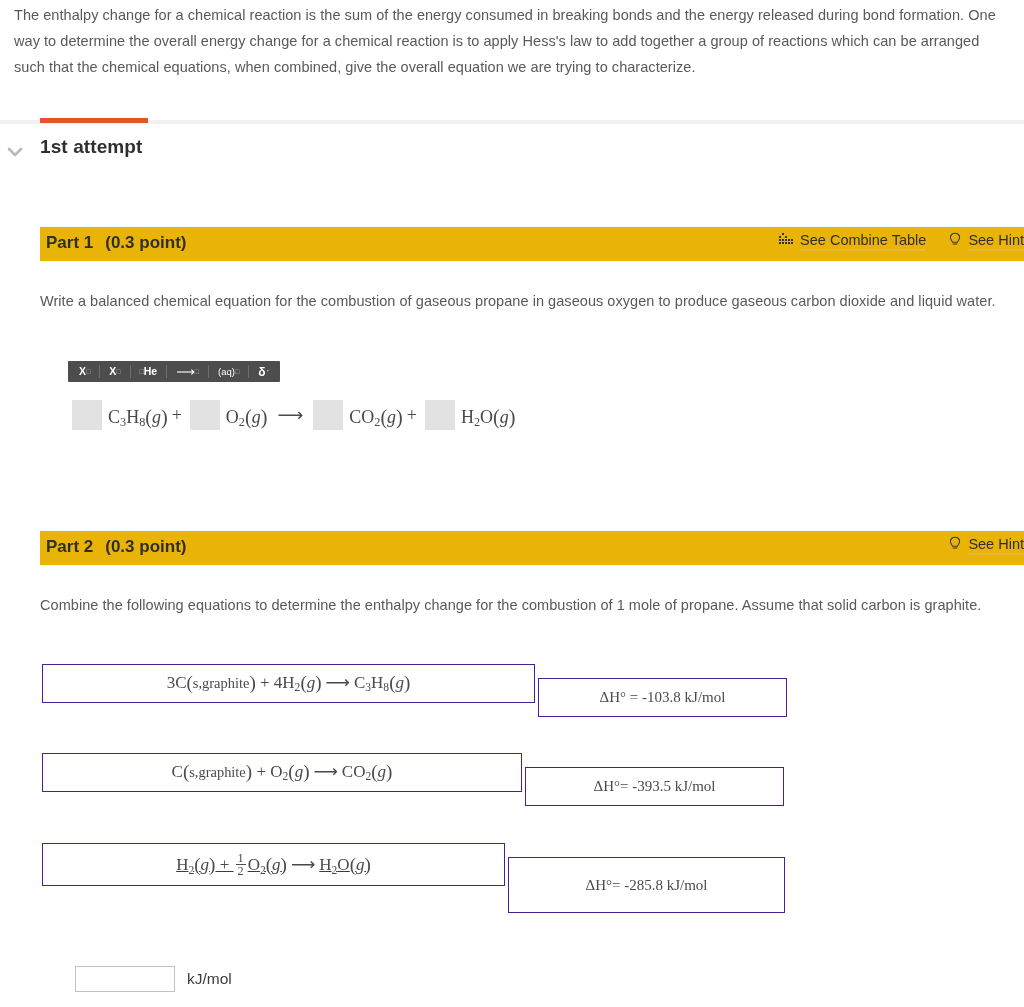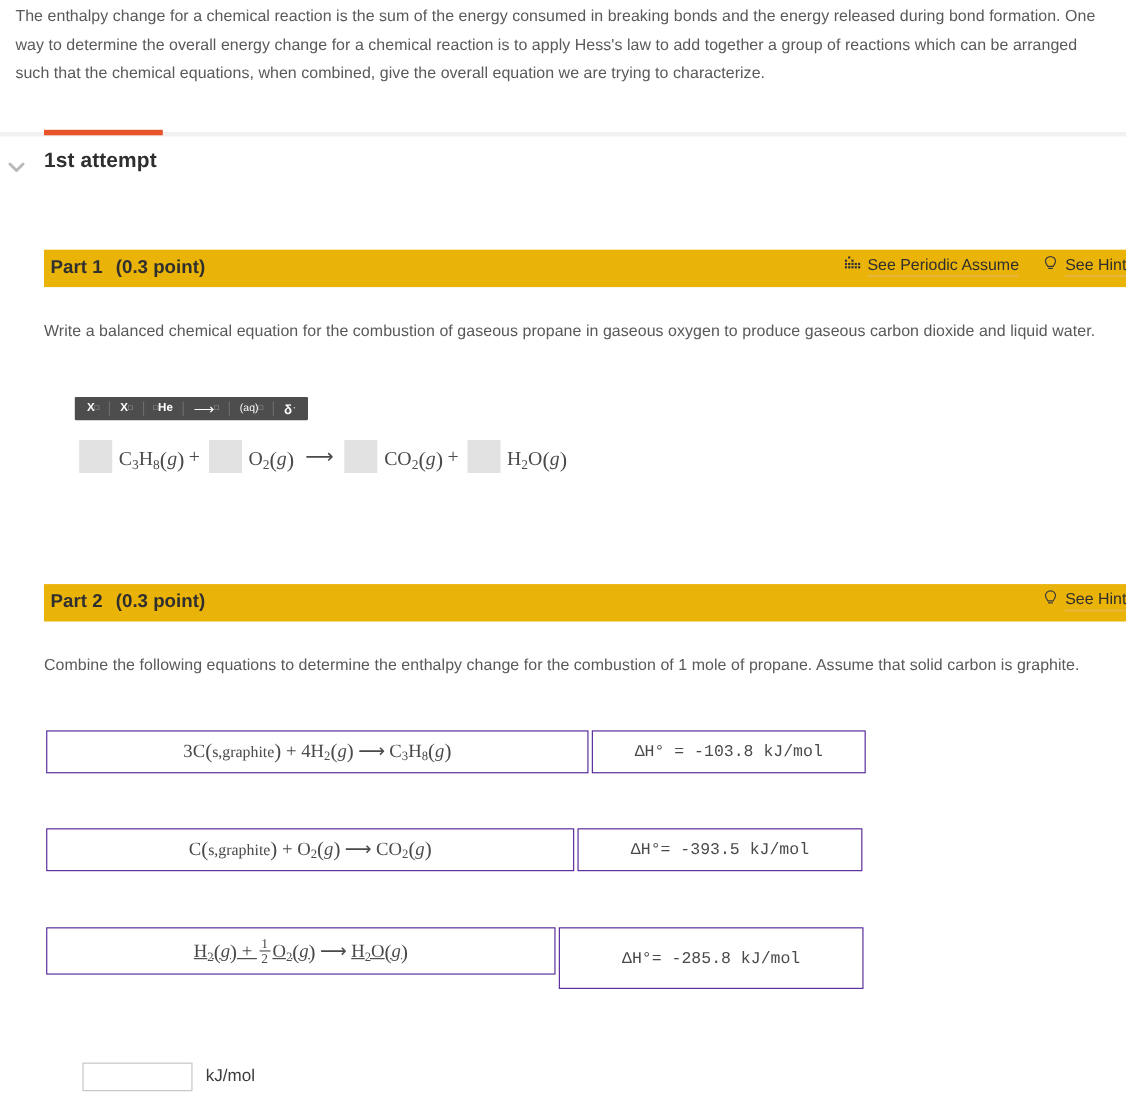--- a/index.html
+++ b/index.html
@@ -146,22 +146,23 @@
   .given-row { position: absolute; display: flex; align-items: stretch; }
   .given-eq, .given-dh {
     border: 1px solid #4c1d95;
     background: #ffffff;
     display: flex; align-items: center; justify-content: center;
     box-shadow: 0 0 0 1px #ffffff inset;
   }
   .given-eq { font-size: 17px; }
   .given-dh {
     font-size: 15px; color: #4a4a4a;
-    font-family: Liberation Mono, monospace;
+    font-family: Liberation Serif, serif;
     white-space: nowrap;
+    margin-top: 14px;
   }
 
   
   .answer-row {
     position: absolute; display: flex; align-items: center; gap: 12px; padding-left: 17px;
   }
   .answer-input {
     width: 100px; height: 26px;
     border: 1px solid #c2c2c2;
     background: #ffffff;
@@ -207,21 +208,21 @@
             <rect x="3" y="9" width="2" height="2" fill="#333"></rect>
             <rect x="6" y="3" width="2" height="2" fill="#333"></rect>
             <rect x="6" y="6" width="2" height="2" fill="#333"></rect>
             <rect x="6" y="9" width="2" height="2" fill="#333"></rect>
             <rect x="9" y="6" width="2" height="2" fill="#333"></rect>
             <rect x="9" y="9" width="2" height="2" fill="#333"></rect>
             <rect x="12" y="6" width="2" height="2" fill="#333"></rect>
             <rect x="12" y="9" width="2" height="2" fill="#333"></rect>
           </svg>
         </span>
-        <span class="txt">See Periodic Assume</span>
+        <span class="txt">See Combine Table</span>
       </div>
       <div class="hdr-link">
         <span class="ico">
           <svg width="14" height="16" viewBox="0 0 14 16" aria-hidden="true">
             <path d="M7 1.2 C4.2 1.2 2.4 3.2 2.4 5.6 C2.4 7.5 4 8.8 4.6 10.2 L9.4 10.2 C10 8.8 11.6 7.5 11.6 5.6 C11.6 3.2 9.8 1.2 7 1.2 Z" fill="none" stroke="#3c3c3c" stroke-width="1.1"></path>
             <line x1="4.8" y1="12" x2="9.2" y2="12" stroke="#3c3c3c" stroke-width="1.1"></line>
           </svg>
         </span>
         <span class="txt">See Hint</span>
       </div>

